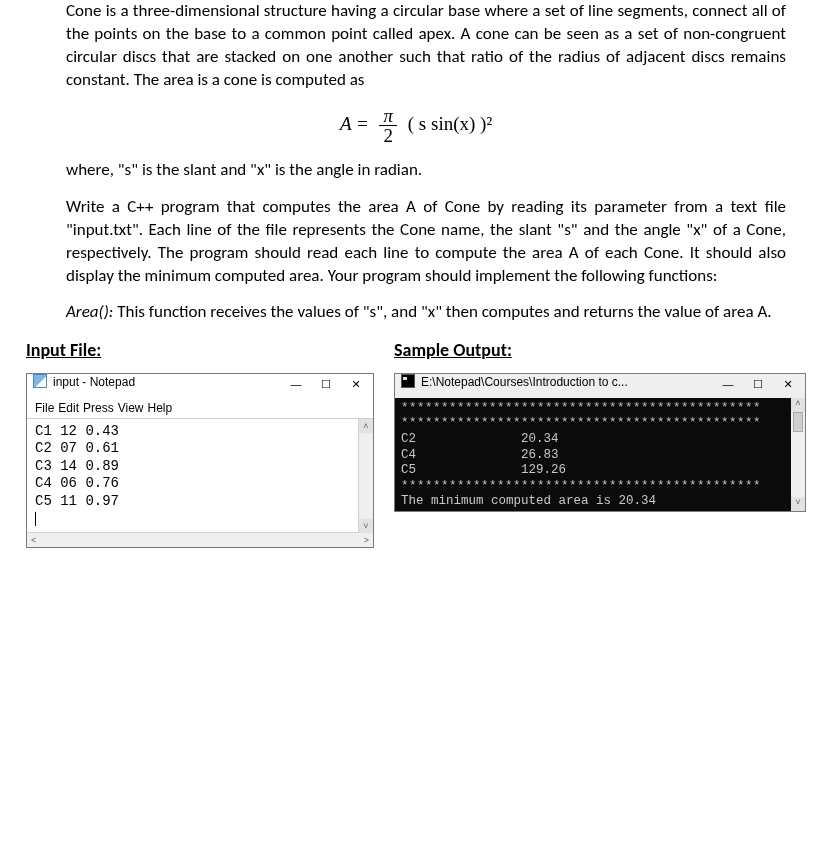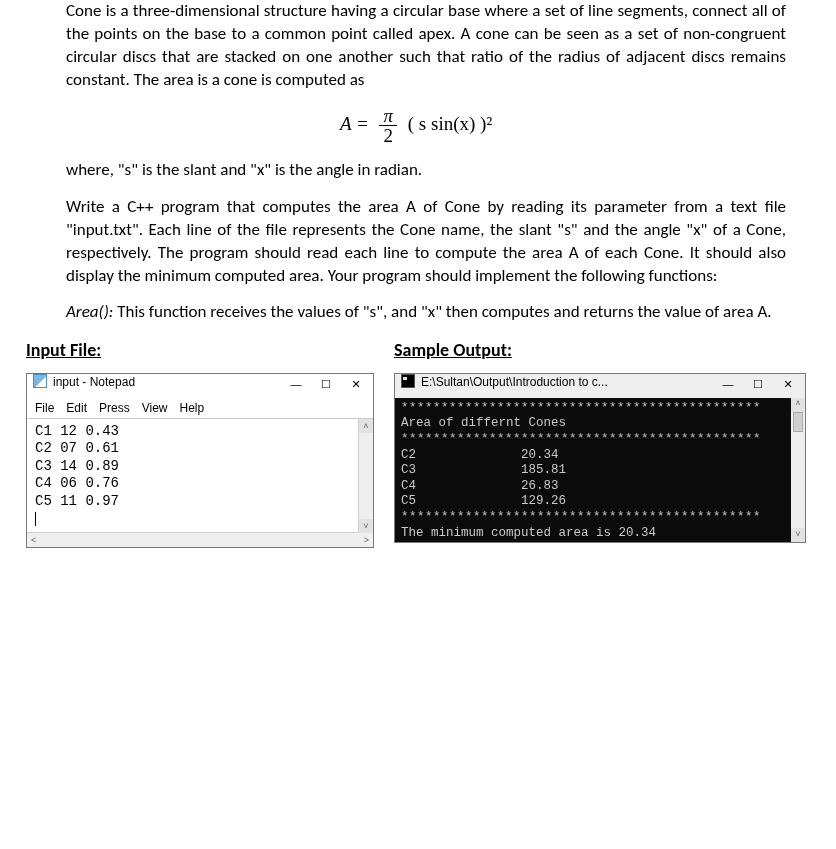--- a/index.html
+++ b/index.html
@@ -15,21 +15,21 @@
   .col-right{width:54%;padding:0 10px;box-sizing:border-box}
   .col-head{font-weight:bold;text-decoration:underline;margin-bottom:10px;font-size:18px}
   
   .win{border:1px solid #7a7a7a;background:#fff;font-family:"Segoe UI",Arial,sans-serif;font-size:12px}
   .tb{display:flex;height:24px;padding:0 2px 0 6px;background:#fff}
   .tb .ico{width:12px;height:12px;margin-right:6px;flex:0 0 auto}
   .tb .title{flex:1 1 auto;white-space:nowrap;overflow:hidden;text-overflow:ellipsis;font-size:12px}
   .tb .btns{display:flex;margin-left:auto}
   .tb .btn{width:30px;height:22px;display:flex;align-items:center;justify-content:center;font-family:Arial,sans-serif}
   .tb .glyph{font-size:11px;line-height:1}
-  .menu{display:flex;gap:12px;padding:2px 8px;font-size:12px}
+  .menu{display:flex;gap:4px;padding:2px 8px;font-size:12px}
   .np-body{position:relative;border-top:1px solid #ccc}
   .np-text{padding:4px 8px;font-family:Consolas,"Courier New",monospace;font-size:14px;white-space:pre;line-height:1.25;min-height:95px}
   .cursor{display:inline-block;width:1px;height:14px;background:#000;vertical-align:text-bottom}
   .vscroll{position:absolute;top:0;right:0;bottom:14px;width:14px;background:#efefef;border-left:1px solid #d0d0d0}
   .vscroll .arr{position:absolute;left:0;right:0;height:14px;display:flex;align-items:center;justify-content:center;font-size:9px;color:#666;background:#e2e2e2}
   .vscroll .arr.top{top:0}
   .vscroll .arr.bot{bottom:0}
   .hscroll{height:14px;background:#efefef;border-top:1px solid #d0d0d0;display:flex;align-items:center;justify-content:space-between;font-size:9px;color:#666;padding:0 4px}
   
   .cmd{border:1px solid #7a7a7a;background:#fff;font-family:"Segoe UI",Arial,sans-serif;font-size:12px}
@@ -119,44 +119,39 @@
         </div>
       </div>
     </div>
 
     <div class="col-right">
       <div class="col-head">Sample Output:</div>
 
       <div class="cmd">
         <div class="tb">
           <span class="ico cmd-ico"></span>
-          <span class="title">E:\Sultan\Output\Introduction to c...</span>
+          <span class="title">E:\Notepad\Courses\Introduction to c...</span>
           <div class="btns">
             <div class="btn">
                 <span class="glyph">—</span>
               </div>
             <div class="btn">
                 <span class="glyph">☐</span>
               </div>
             <div class="btn">
                 <span class="glyph">✕</span>
               </div>
           </div>
         </div>
         <div class="cmd-body">
 <div class="star">*********************************************</div>
-<div>Area of differnt Cones</div>
 <div class="star">*********************************************</div>
 <div class="row">
               <span class="c1">C2</span>
               <span>20.34</span>
-            </div>
-<div class="row">
-              <span class="c1">C3</span>
-              <span>185.81</span>
             </div>
 <div class="row">
               <span class="c1">C4</span>
               <span>26.83</span>
             </div>
 <div class="row">
               <span class="c1">C5</span>
               <span>129.26</span>
             </div>
 <div class="star">*********************************************</div>

